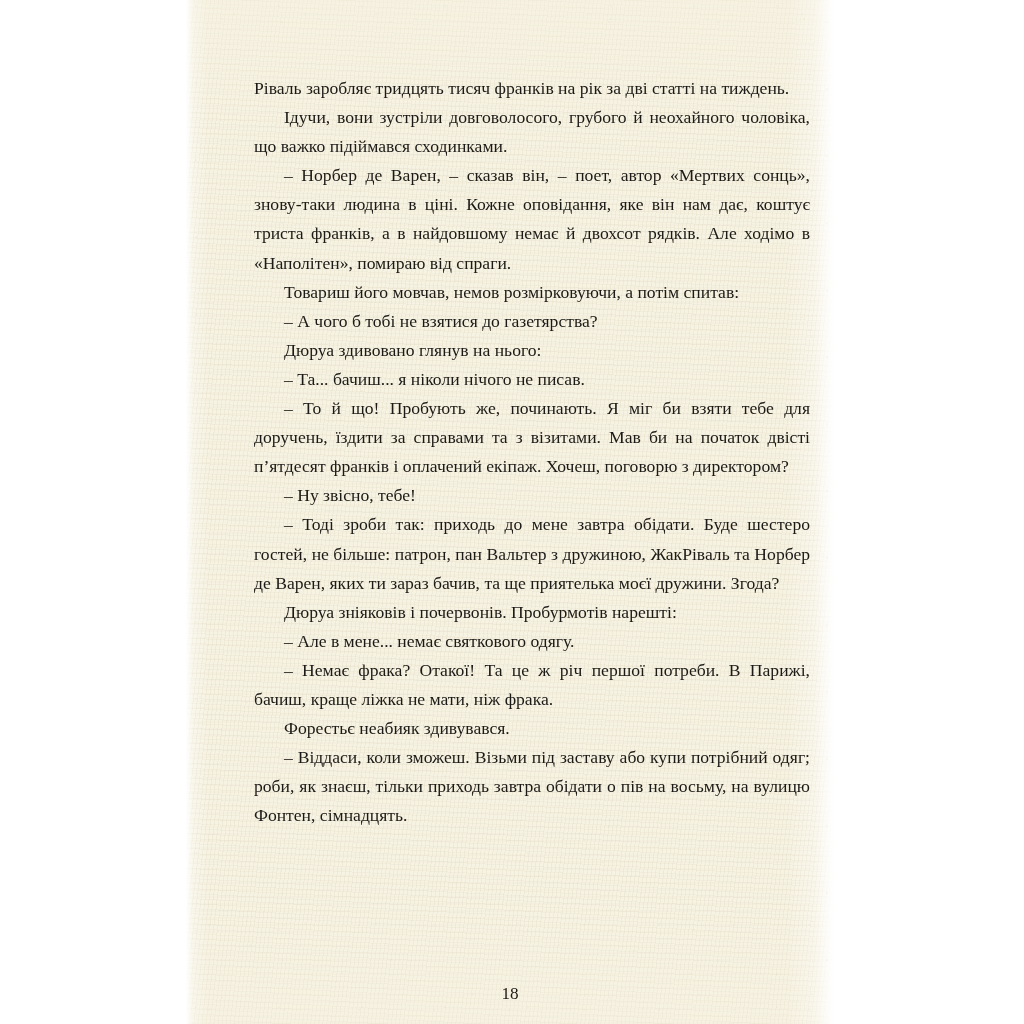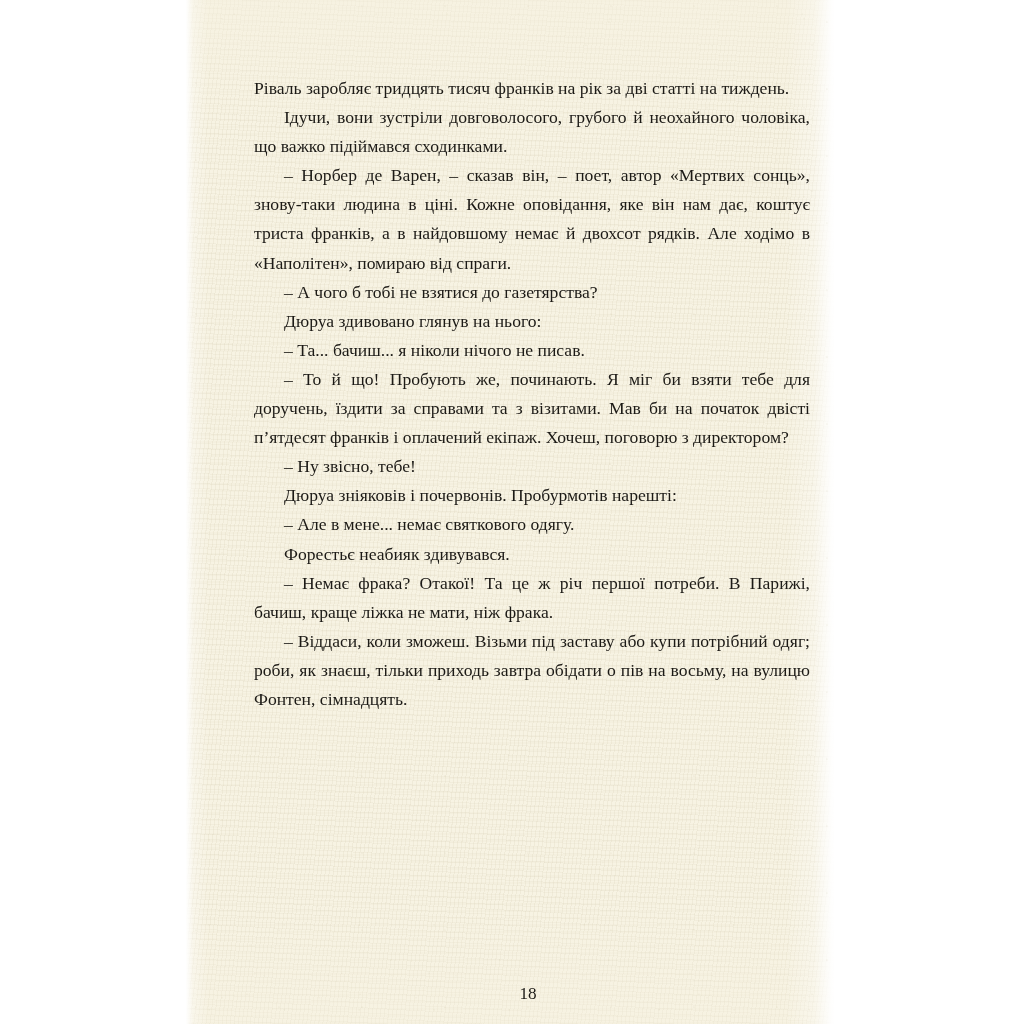--- a/index.html
+++ b/index.html
@@ -98,21 +98,21 @@
     text-indent: 30px;
     text-align: justify;
   }
   .para.flush {
     text-indent: 0;
   }
   
 
   #folio {
     position: absolute;
-    left: 204px;
+    left: 186px;
     top: 983px;
     width: 648px;
     text-align: center;
     color: #1c1a16;
     font-family: "Liberation Serif", "DejaVu Serif", serif;
     font-size: 17.2px;
     line-height: 22px;
   }
 </style>
 </head>
@@ -120,27 +120,29 @@
 
 <div id="scan">
 
   <div id="paper"></div>
   <div id="grain"></div>
 
   <div id="textblock">
     <p class="para flush">Ріваль заробляє тридцять тисяч франків на рік за дві статті на тиждень.</p>
     <p class="para">Ідучи, вони зустріли довговолосого, грубого й неохайного чоловіка, що важко підіймався сходинками.</p>
     <p class="para">– Норбер де Варен, – сказав він, – поет, автор «Мертвих сонць», знову-таки людина в ціні. Кожне оповідання, яке він нам дає, коштує триста франків, а в найдовшому немає й двохсот рядків. Але ходімо в «Наполітен», помираю від спраги.</p>
+    <p class="para">Товариш його мовчав, немов розмірковуючи, а потім спитав:</p>
     <p class="para">– А чого б тобі не взятися до газетярства?</p>
     <p class="para">Дюруа здивовано глянув на нього:</p>
     <p class="para">– Та... бачиш... я ніколи нічого не писав.</p>
     <p class="para">– То й що! Пробують же, починають. Я міг би взяти тебе для доручень, їздити за справами та з візитами. Мав би на початок двісті п’ятдесят франків і оплачений екіпаж. Хочеш, поговорю з директором?</p>
     <p class="para">– Ну звісно, тебе!</p>
+    <p class="para">– Тоді зроби так: приходь до мене завтра обідати. Буде шестеро гостей, не більше: патрон, пан Вальтер з дружиною, ЖакРіваль та Норбер де Варен, яких ти зараз бачив, та ще приятелька моєї дружини. Згода?</p>
     <p class="para">Дюруа зніяковів і почервонів. Пробурмотів нарешті:</p>
     <p class="para">– Але в мене... немає святкового одягу.</p>
+    <p class="para">– Немає фрака? Отакої! Та це ж річ першої потреби. В Парижі, бачиш, краще ліжка не мати, ніж фрака.</p>
     <p class="para">Форестьє неабияк здивувався.</p>
-    <p class="para">– Немає фрака? Отакої! Та це ж річ першої потреби. В Парижі, бачиш, краще ліжка не мати, ніж фрака.</p>
     <p class="para">– Віддаси, коли зможеш. Візьми під заставу або купи потрібний одяг; роби, як знаєш, тільки приходь завтра обідати о пів на восьму, на вулицю Фонтен, сімнадцять.</p>
   </div>
 
   <div id="folio">18</div>
 
 </div>
 
 </body></html>

